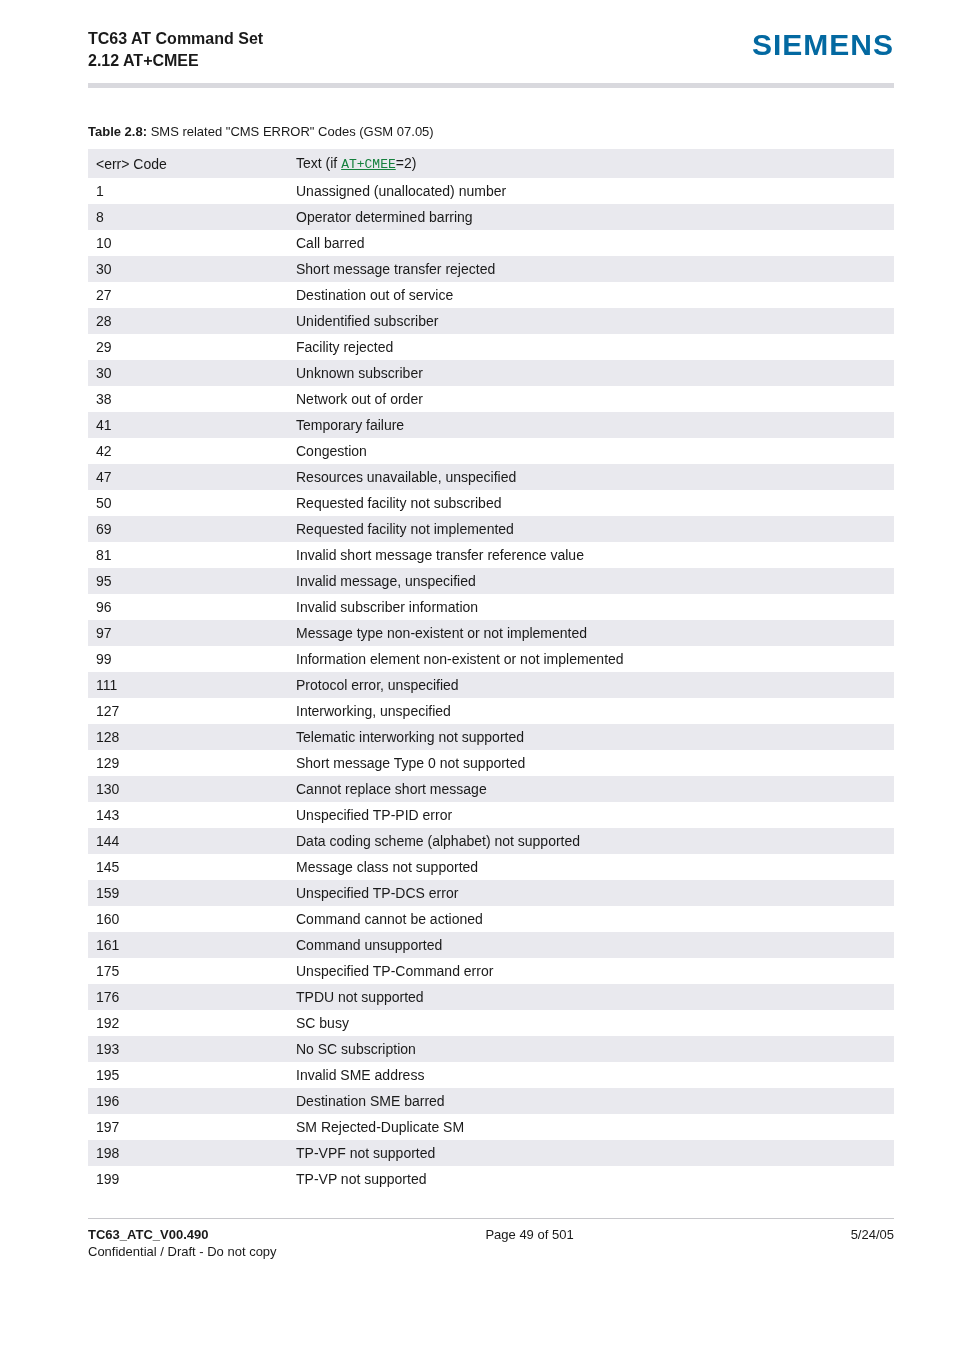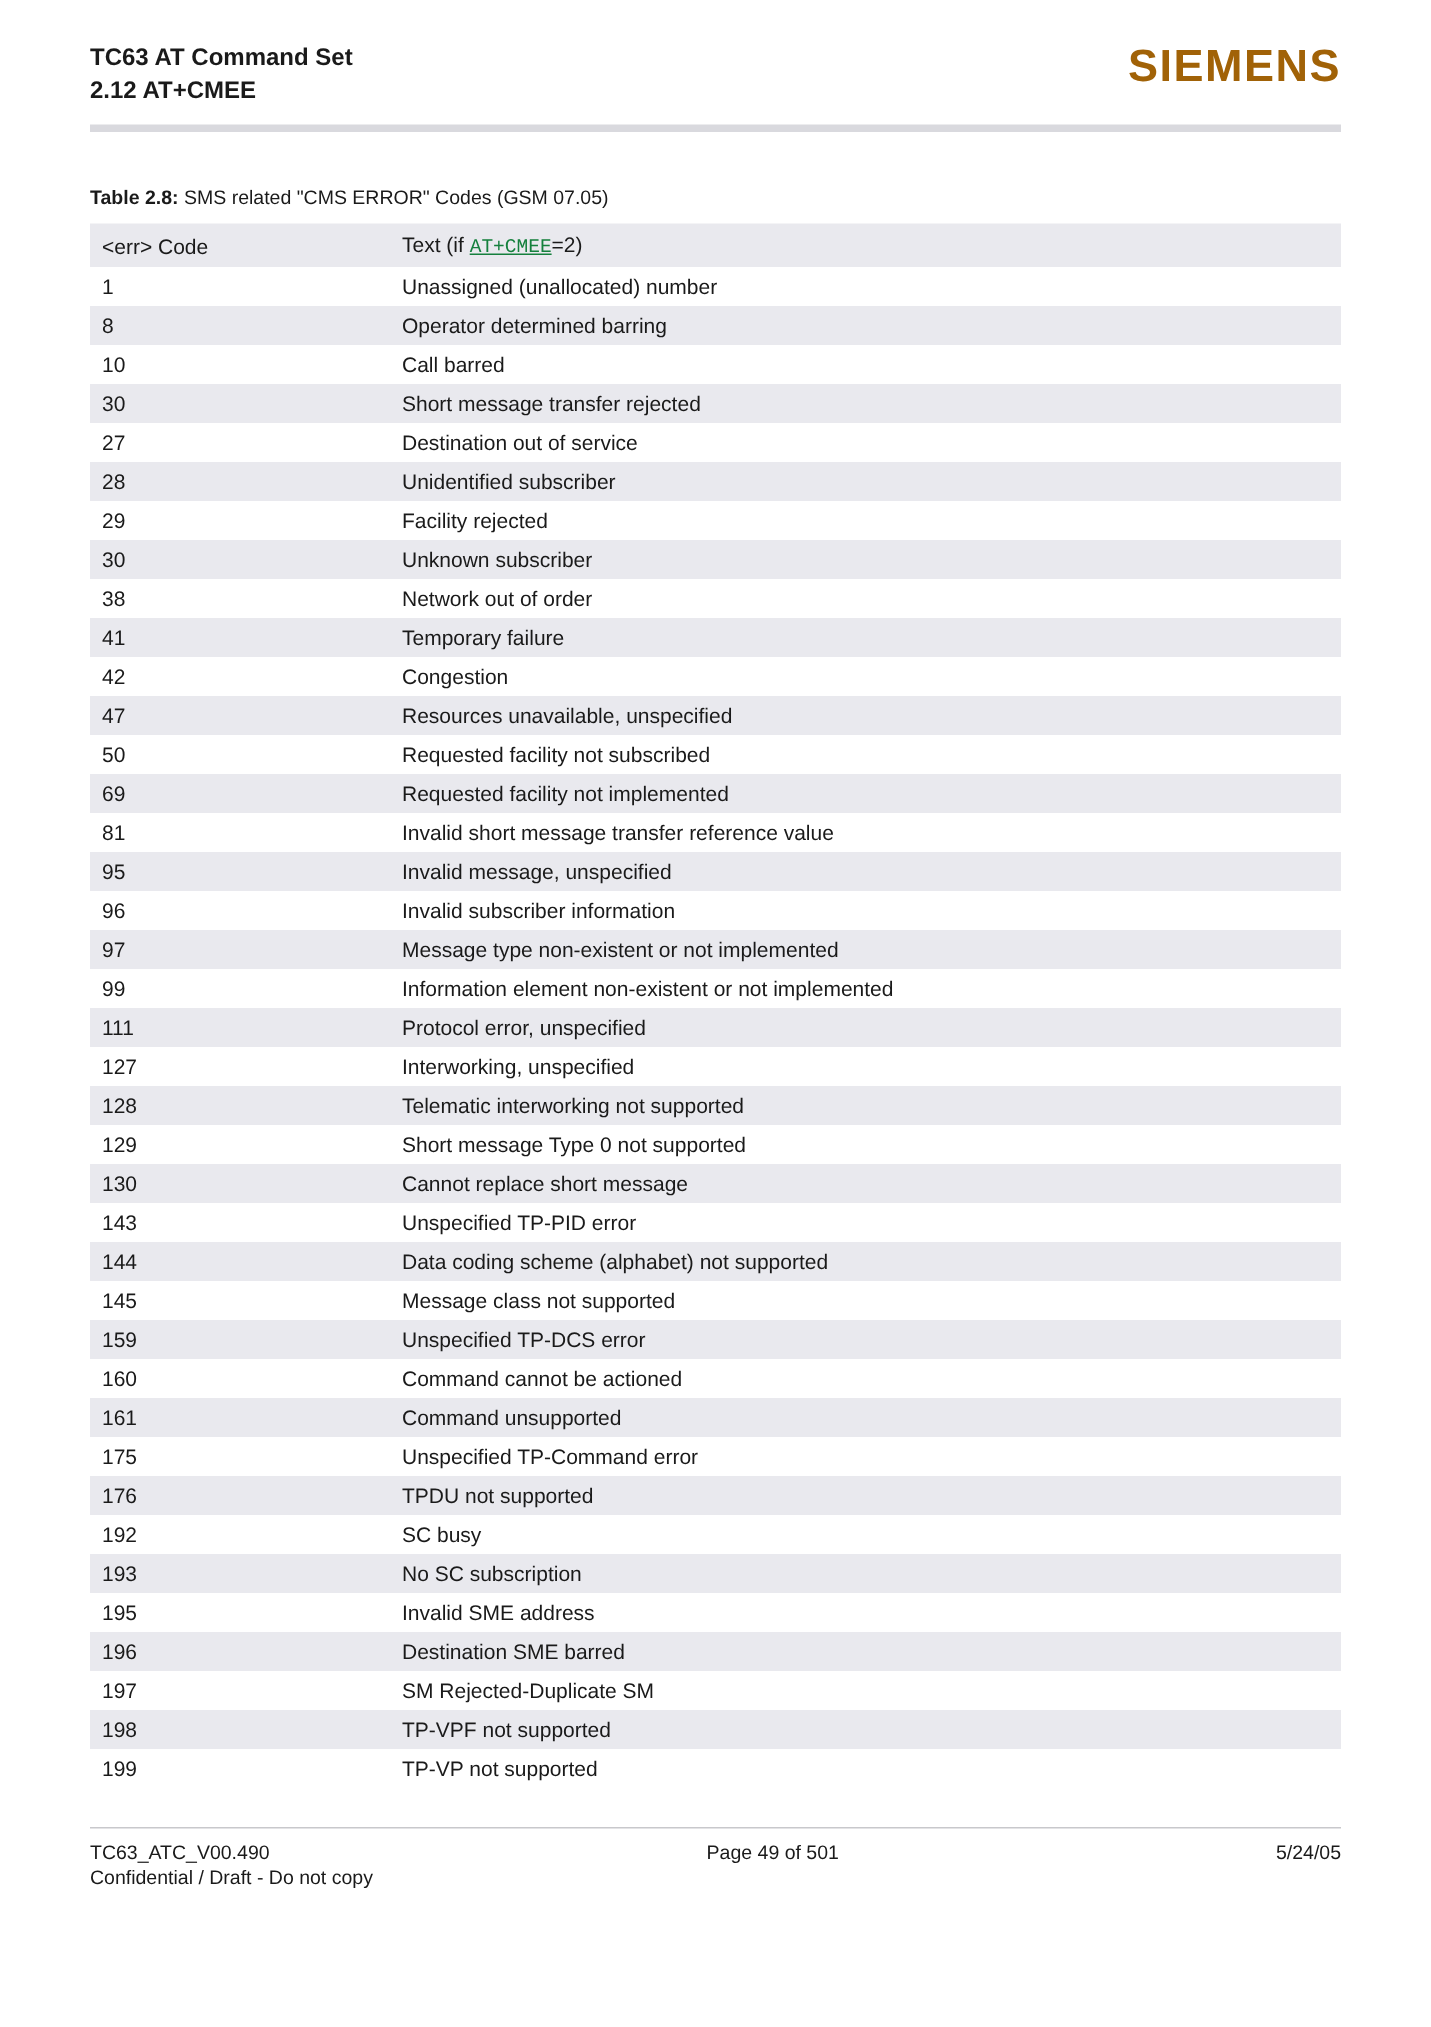--- a/index.html
+++ b/index.html
@@ -1,33 +1,33 @@
 <!DOCTYPE html>
 <html><head>
 <meta charset="utf-8">
 <style>
   * { box-sizing: border-box; margin: 0; padding: 0; }
   html, body { width: 954px; font-family: Arial, Helvetica, sans-serif; color: #1a1a1a; background: #fff; }
-  .page { padding: 28px 60px 20px 60px; }
+  .page { padding: 28px 60px 20px 88px; }
   .header-row { display: flex; justify-content: space-between; align-items: flex-start; margin-bottom: 12px; }
   .header-left { font-weight: bold; font-size: 16px; line-height: 1.35; }
-  .brand { font-family: Arial, Helvetica, sans-serif; font-weight: 900; font-size: 30px; letter-spacing: 1px; color: #a16207; }
+  .brand { font-family: Arial, Helvetica, sans-serif; font-weight: 900; font-size: 30px; letter-spacing: 1px; color: #0369a1; }
   .hr { height: 5px; background: #d9d9de; margin-bottom: 36px; }
   .table-caption { font-size: 13px; margin-bottom: 10px; }
   .table-caption .tbl-label { font-weight: bold; }
   table.codes { width: 100%; border-collapse: collapse; font-size: 14px; }
   table.codes th { text-align: left; font-weight: normal; background: #e9e9ee; padding: 6px 8px; }
   table.codes th.code-col { width: 200px; margin-left: 44px; }
   table.codes td { padding: 5px 8px; vertical-align: top; }
   table.codes tbody tr:nth-child(even) td { background: #e9e9ee; }
   table.codes tbody tr:nth-child(odd) td { background: #ffffff; }
   .atlink { color: #15803d; font-family: "Courier New", monospace; font-size: 13px; }
   .footer-sep { height: 1px; background: #c8c8cc; margin-top: 26px; }
   .footer { display: flex; justify-content: space-between; font-size: 13px; padding: 8px 0 2px 0; }
-  .footer .left { text-align: left; }
+  .footer .left { text-align: left; font-weight: bold; }
   .footer .center { text-align: center; flex: 1; }
   .footer .right { text-align: right; }
   .footer-sub { font-size: 13px; padding-bottom: 20px; }
 </style>
 </head>
 <body>
 
 <div class="page">
 
   <div class="header-row">

